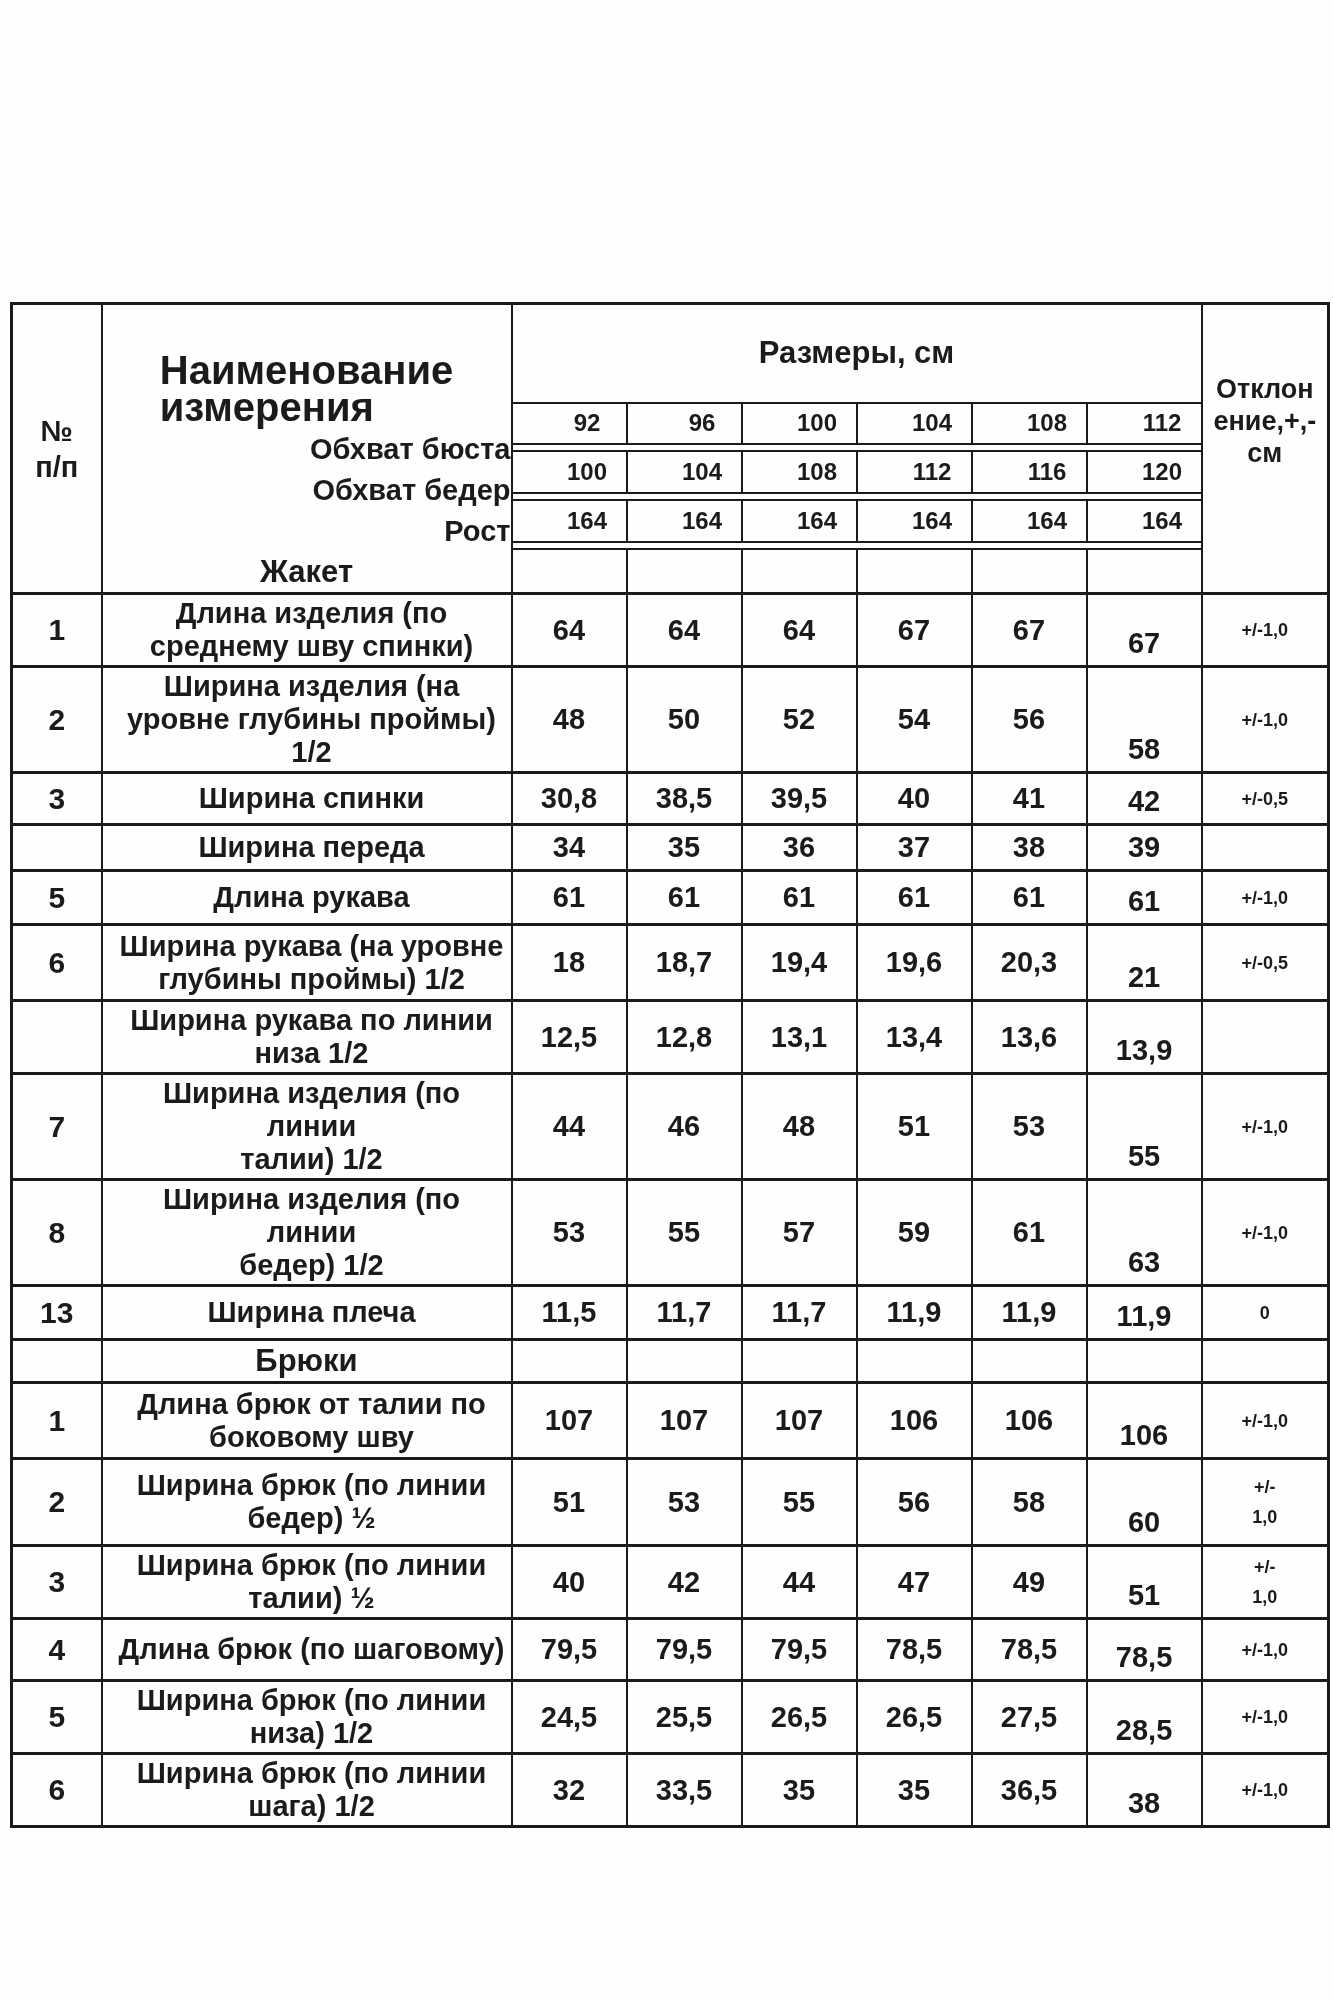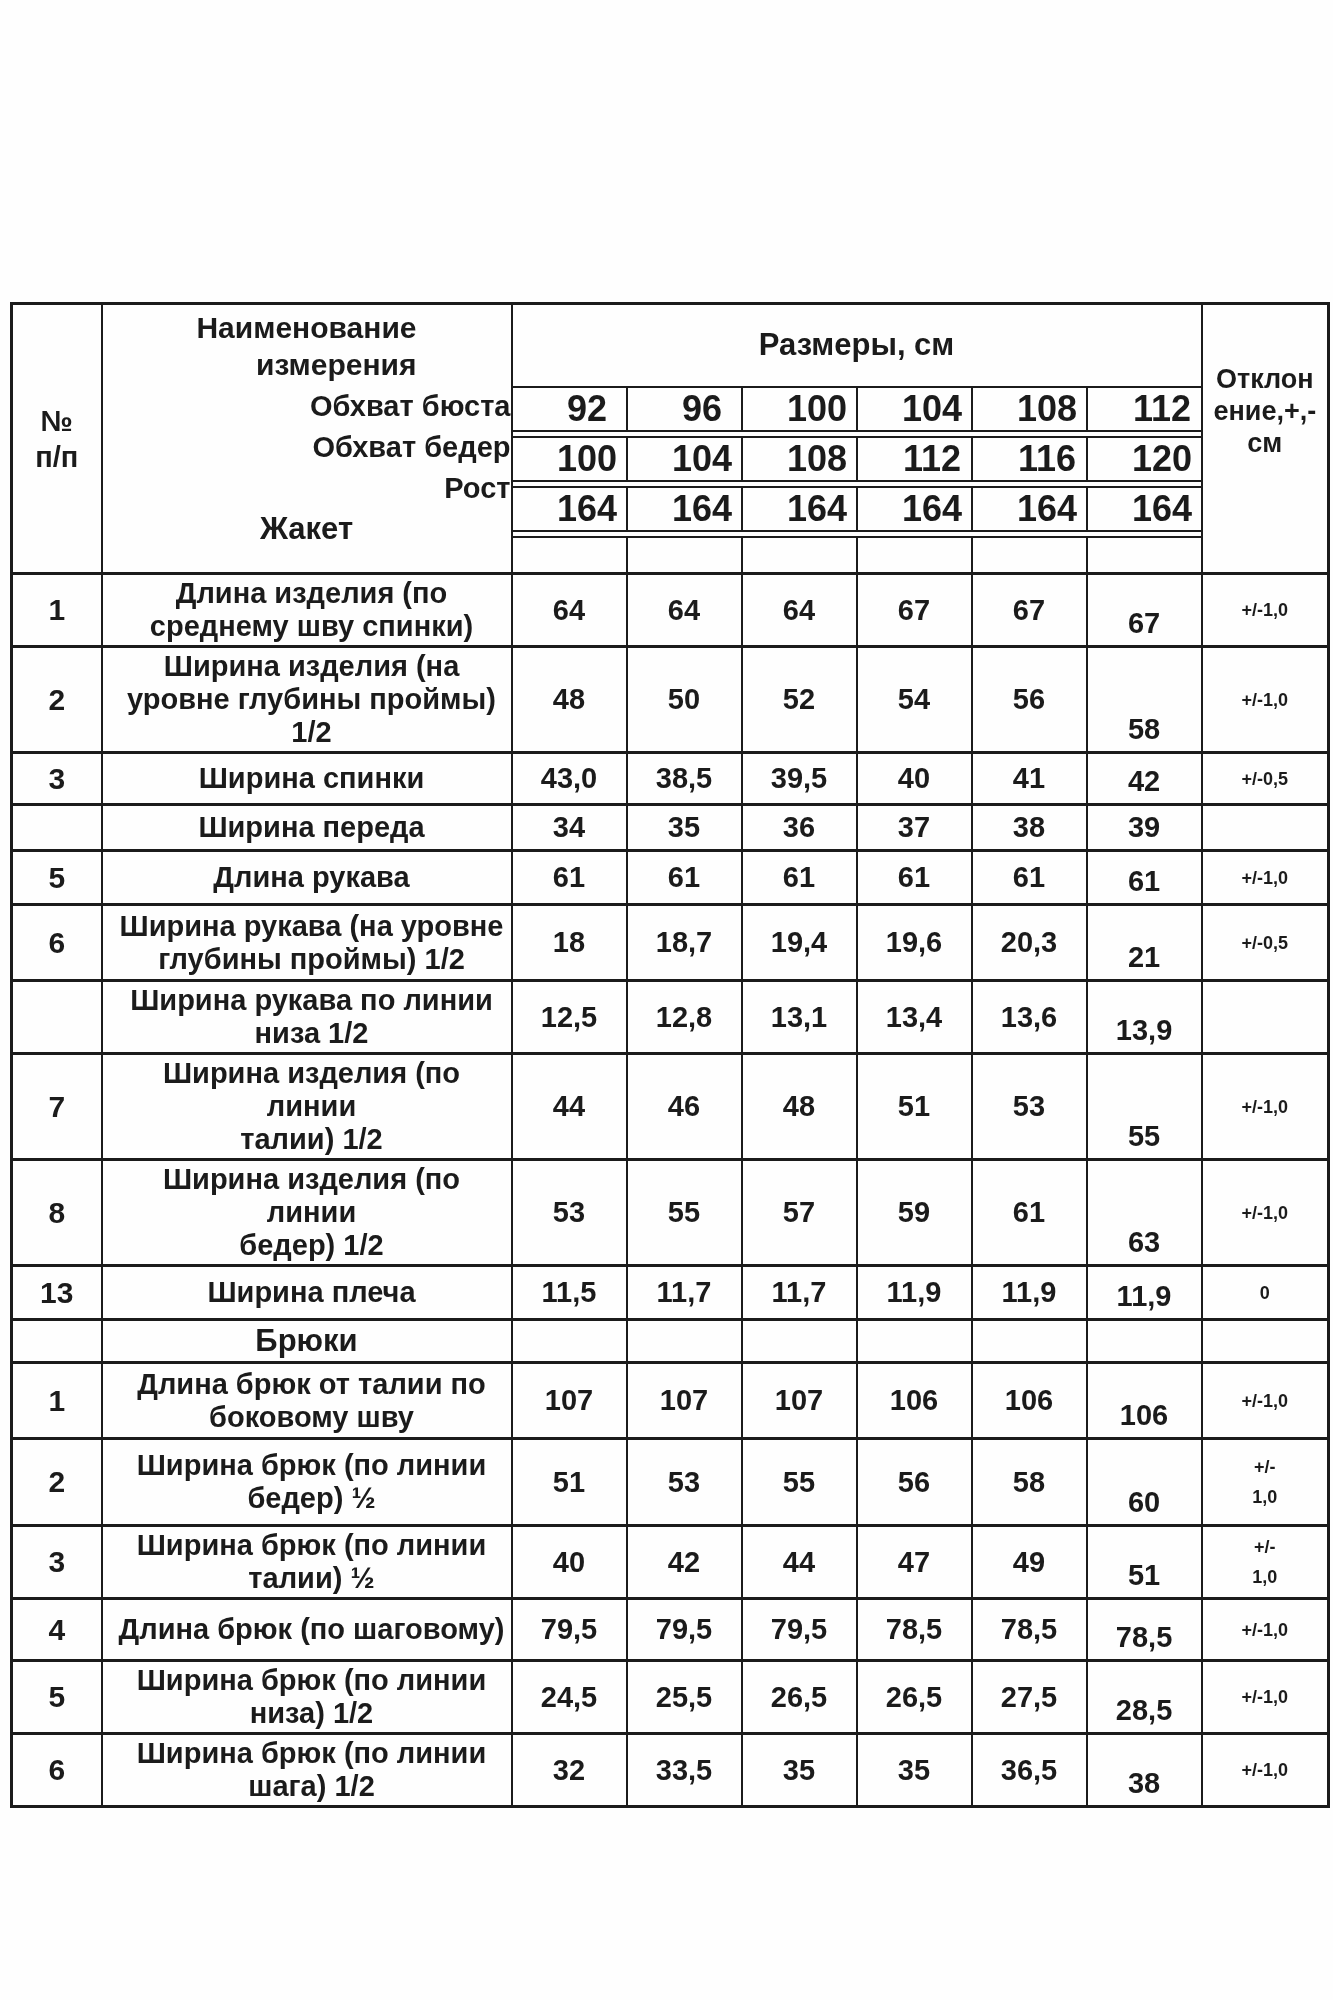--- a/index.html
+++ b/index.html
@@ -37,33 +37,33 @@
   .c-val{ text-align:center; vertical-align:middle; font-size:29px; }
   .c-val.last{ vertical-align:bottom; padding-bottom:5px; }
   .c-dev{ text-align:center; vertical-align:middle; font-size:18px; line-height:30px; }
   .pre{ white-space:pre-line; }
 
   
   .h-num{ font-size:29px; line-height:36px; }
   .h-name-cell{ vertical-align:top; padding:0; }
   .hdr-name{
     height:81px; display:flex; align-items:center; justify-content:center;
-    text-align:right; font-size:30px; line-height:37px;
+    text-align:left; font-size:40px; line-height:37px;margin-top:43px;
   }
   .hdr-sub{
     height:41px; display:flex; align-items:center; justify-content:flex-end;
     font-size:29px;
   }
   .hdr-sec{
     height:40px; display:flex; align-items:center; justify-content:center;
     font-size:31px;
   }
   .sizes-band{ text-align:center; vertical-align:middle; font-size:31px; }
   .h-dev{ padding-bottom:55px; font-size:27px; line-height:32px; }
-  .hv{ text-align:center; vertical-align:middle; font-size:36px;padding-left:36px; }
+  .hv{ text-align:center; vertical-align:middle; font-size:24px;padding-left:36px; }
   tr.sp td{ border-left:none; border-right:none; border-top:none; border-bottom:none; }
 
   
   tbody.data td{ border-top:3px solid #1b1b1b; border-bottom:3px solid #1b1b1b; }
   .sec-title{
     text-align:center; vertical-align:middle; font-size:31px;
   }
   tbody.sec td{ border-top:3px solid #1b1b1b; border-bottom:3px solid #1b1b1b; }
 </style>
 </head>
@@ -182,21 +182,21 @@
       <td class="c-val">50</td>
       <td class="c-val">52</td>
       <td class="c-val">54</td>
       <td class="c-val">56</td>
       <td class="c-val last">58</td>
       <td class="c-dev pre">+/-1,0</td>
     </tr>
         <tr style="height: 52px;">
       <td class="c-num">3</td>
       <td class="c-label pre">Ширина спинки</td>
-      <td class="c-val">43,0</td>
+      <td class="c-val">30,8</td>
       <td class="c-val">38,5</td>
       <td class="c-val">39,5</td>
       <td class="c-val">40</td>
       <td class="c-val">41</td>
       <td class="c-val last">42</td>
       <td class="c-dev pre">+/-0,5</td>
     </tr>
         <tr style="height: 46px;">
       <td class="c-num"></td>
       <td class="c-label pre">Ширина переда</td>

